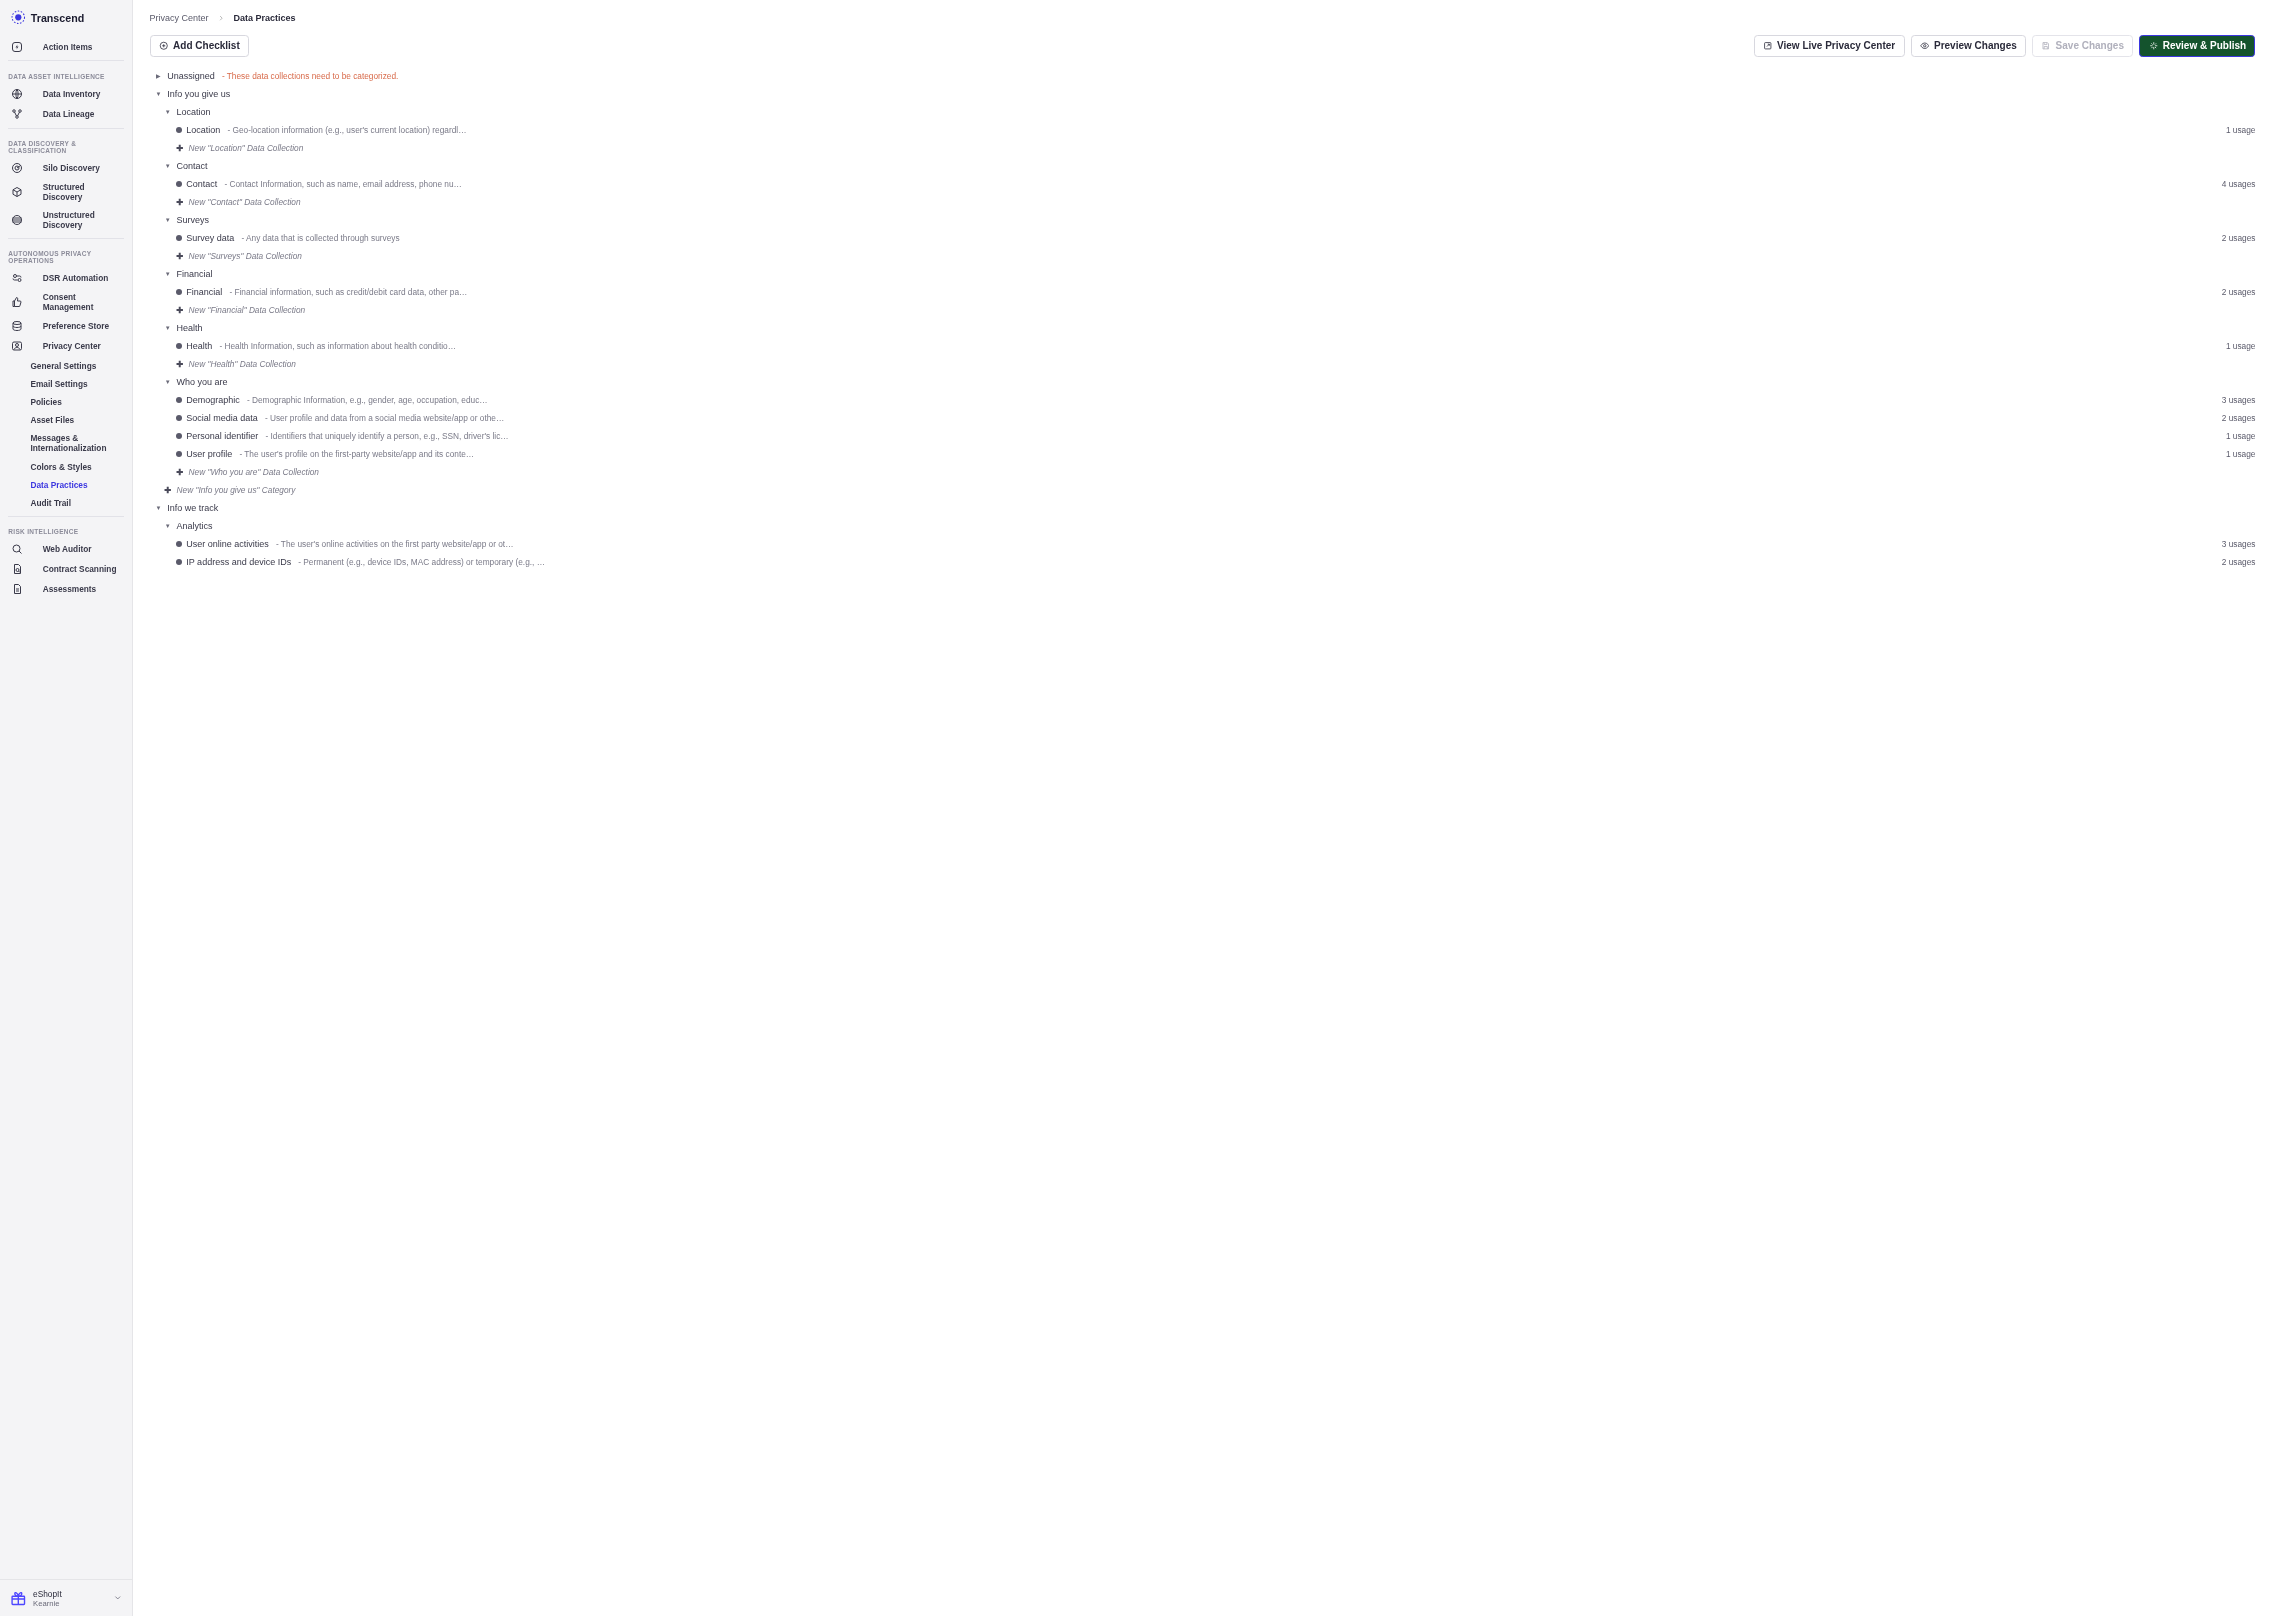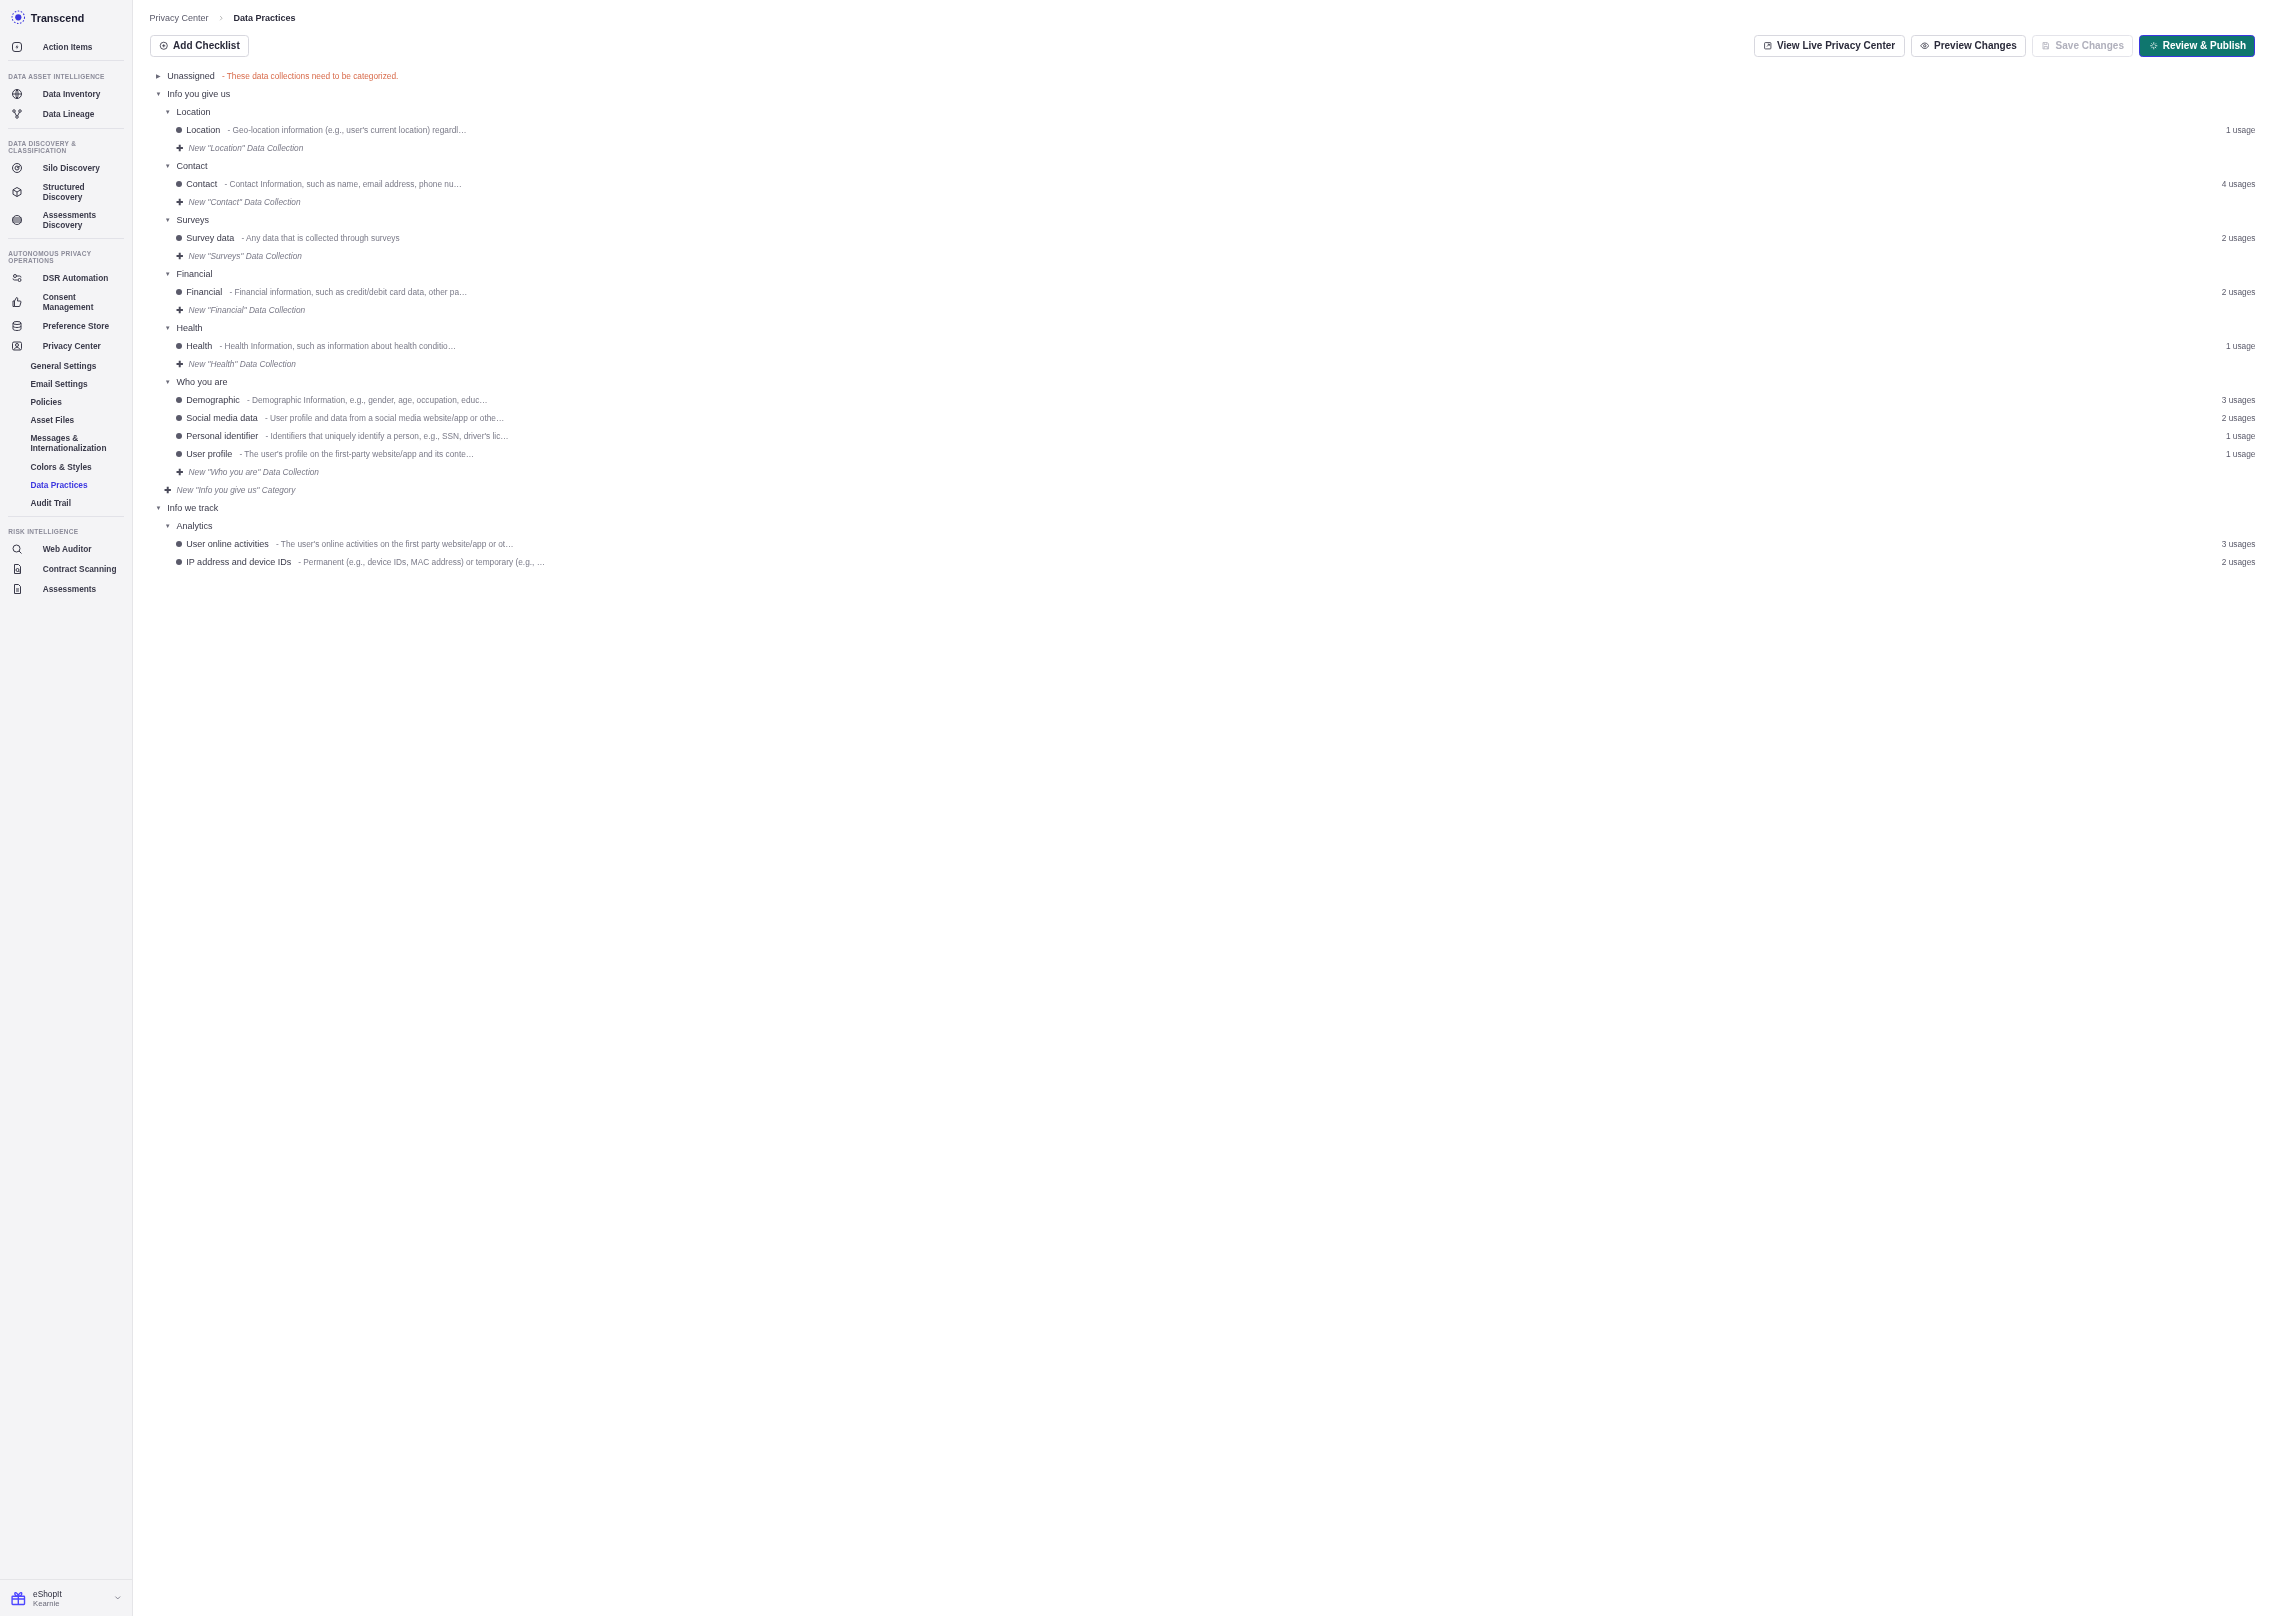--- a/index.html
+++ b/index.html
@@ -76,21 +76,21 @@
 .head-row {
   display:flex; align-items:center; padding: 4.7px 16.6px 6px 16.6px;
 }
 .btn {
   display:inline-flex; align-items:center; gap:4.7px;
   padding: 4.7px 8.3px; border:0.6px solid #d8d8df; border-radius:3.6px;
   background:#fff; font-weight:600; font-size:10px; color:#2a2a3a; cursor:pointer;
 }
 .btn .ic { width:9.5px;height:9.5px;display:flex;align-items:center;justify-content:center; }
 .btn-disabled { color:#b0b0bc; border-color:#e4e4ea; cursor:default; }
-.btn-primary { background:#0f766e; border-color:#3b36e0; color:#fff; }
+.btn-primary { background:#14532d; border-color:#3b36e0; color:#fff; }
 .head-actions { margin-left:auto; display:flex; gap:6px; }
 
 .tree { flex:1; overflow-y:auto; padding: 3.6px 16.6px 24px 16.6px; }
 .row {
   display:flex; align-items:center; gap:4.7px;
   padding: 3.6px 0; min-height:18px;
 }
 .row .toggle { width:8.3px; text-align:center; color:#6b6b7a; cursor:pointer; font-size:6px;}
 .row .bullet { width:6px;height:6px;border-radius:50%;background:#5a5a6a; flex-shrink:0;}
 .row .plus { width:8.3px; text-align:center; color:#4a4a5a; font-weight:700; cursor:pointer;}
@@ -175,21 +175,21 @@
         </span>
       <span>Structured Discovery</span>
     </div>
     <div class="nav-item">
       <span class="icon">
           <svg viewBox="0 0 24 24" width="12" height="12" fill="none" stroke="#3a3a4a" stroke-width="2">
             <circle cx="12" cy="12" r="9"></circle>
             <path d="M3 12h18M3 8h18M3 16h18"></path>
           </svg>
         </span>
-      <span>Assessments Discovery</span>
+      <span>Unstructured Discovery</span>
     </div>
     <div class="section-divider"></div>
 
     <div class="section-label">AUTONOMOUS PRIVACY OPERATIONS</div>
     <div class="nav-item">
       <span class="icon">
           <svg viewBox="0 0 24 24" width="12" height="12" fill="none" stroke="#3a3a4a" stroke-width="2">
             <circle cx="8" cy="8" r="3"></circle>
             <circle cx="17" cy="16" r="3"></circle>
             <path d="M11 8h6a3 3 0 013 3M13 16H7a3 3 0 01-3-3"></path>

